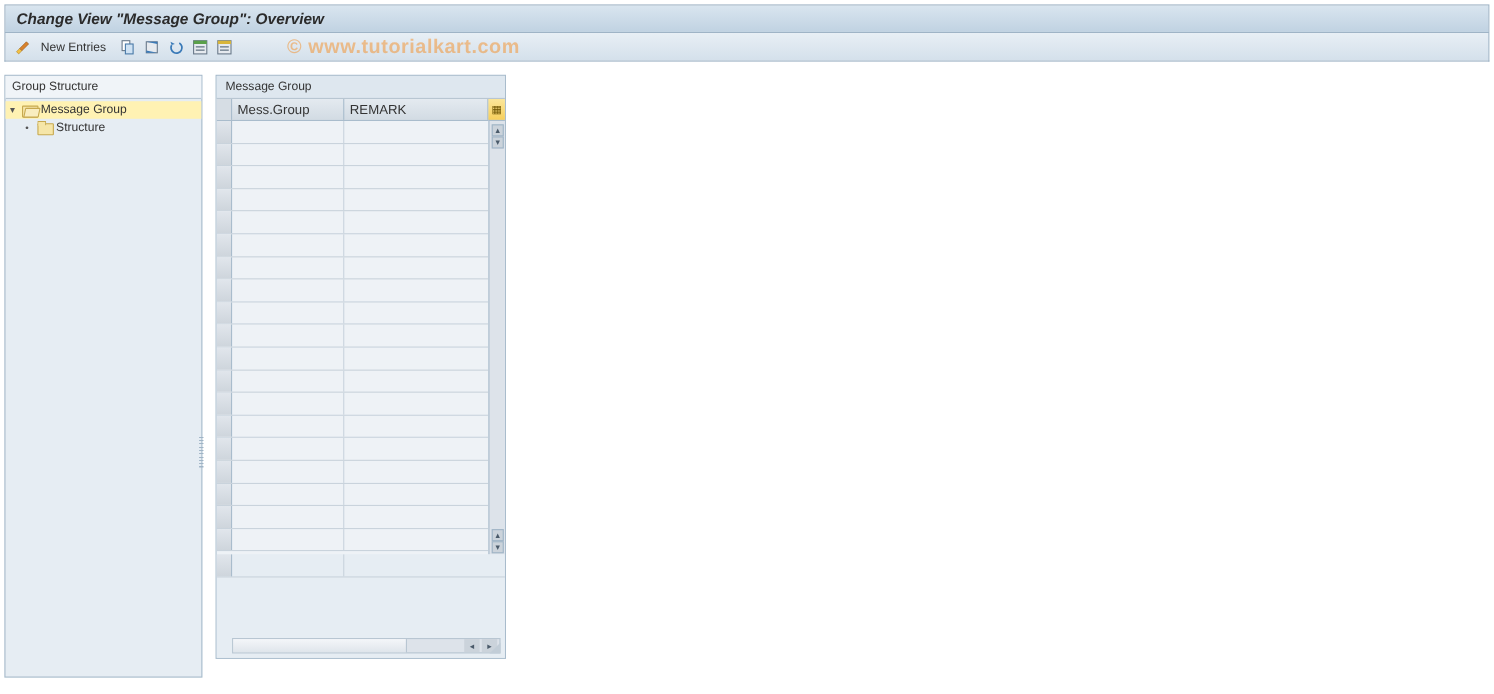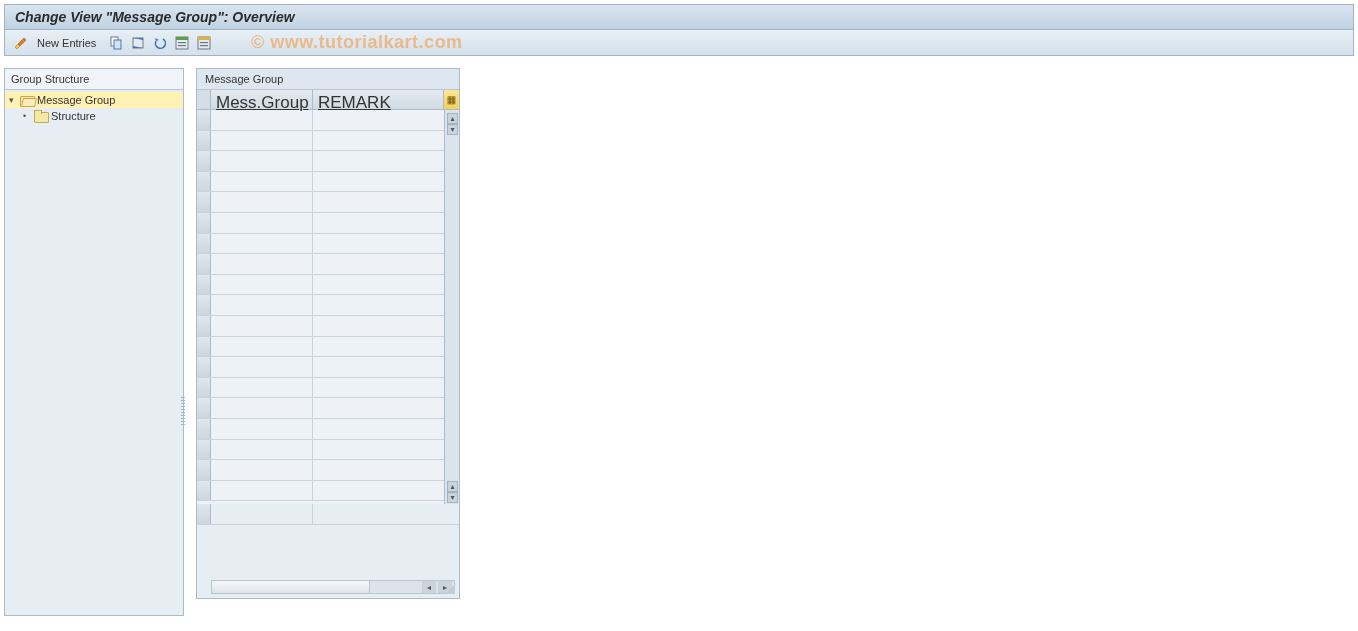--- a/index.html
+++ b/index.html
@@ -49,21 +49,21 @@
     font-size: 11px;
     color: #333;
     padding: 0 8px 0 4px;
     cursor: pointer;
     height: 20px;
     display: flex;
     align-items: center;
   }
   .watermark {
     position: absolute;
-    left: 246px;
+    left: 256px;
     font-size: 18px;
     font-weight: bold;
     color: rgba(242,150,54,0.55);
     letter-spacing: 0.5px;
     pointer-events: none;
   }
   .body-area {
     display: flex;
     margin-top: 12px;
     gap: 12px;
@@ -152,23 +152,22 @@
   }
   .grid-head {
     display: flex;
     height: 20px;
     background: linear-gradient(to bottom,#e4eaf0,#d2dbe3);
     border-bottom: 1px solid #a9bccc;
   }
   .gh-cell {
     border-right: 1px solid #a9bccc;
     padding: 3px 5px;
-    font-size: 17px;
+    font-size: 12px;
     color: #333;
-    text-decoration: underline;
   }
   .gh-rowhead { width: 14px; background:#d6dde4; }
   .gh-col1 { width: 102px; }
   .gh-col2 { flex:1; }
   .grid-rows { }
   .grid-row {
     display:flex; height:20.6px;
     border-bottom: 1px solid #c9d3dc;
   }
   .gr-head {

